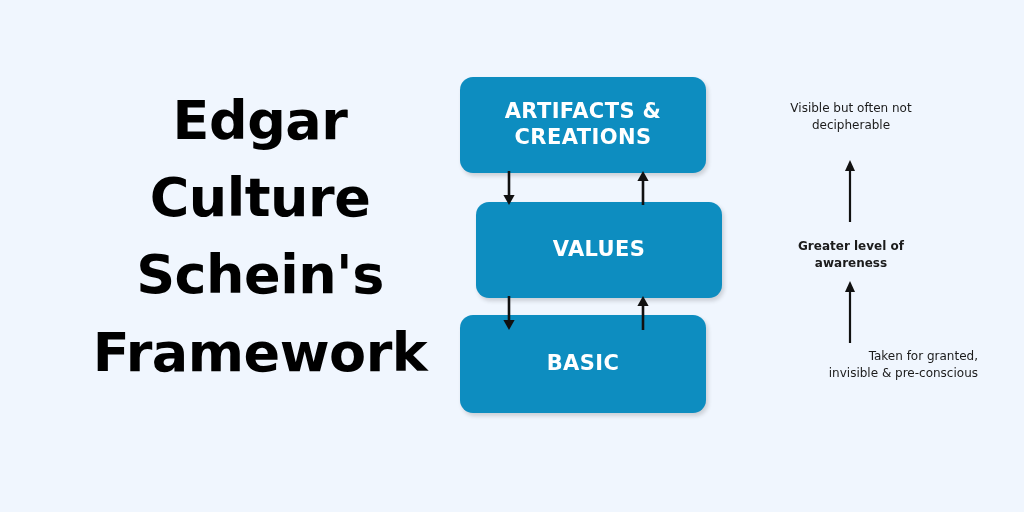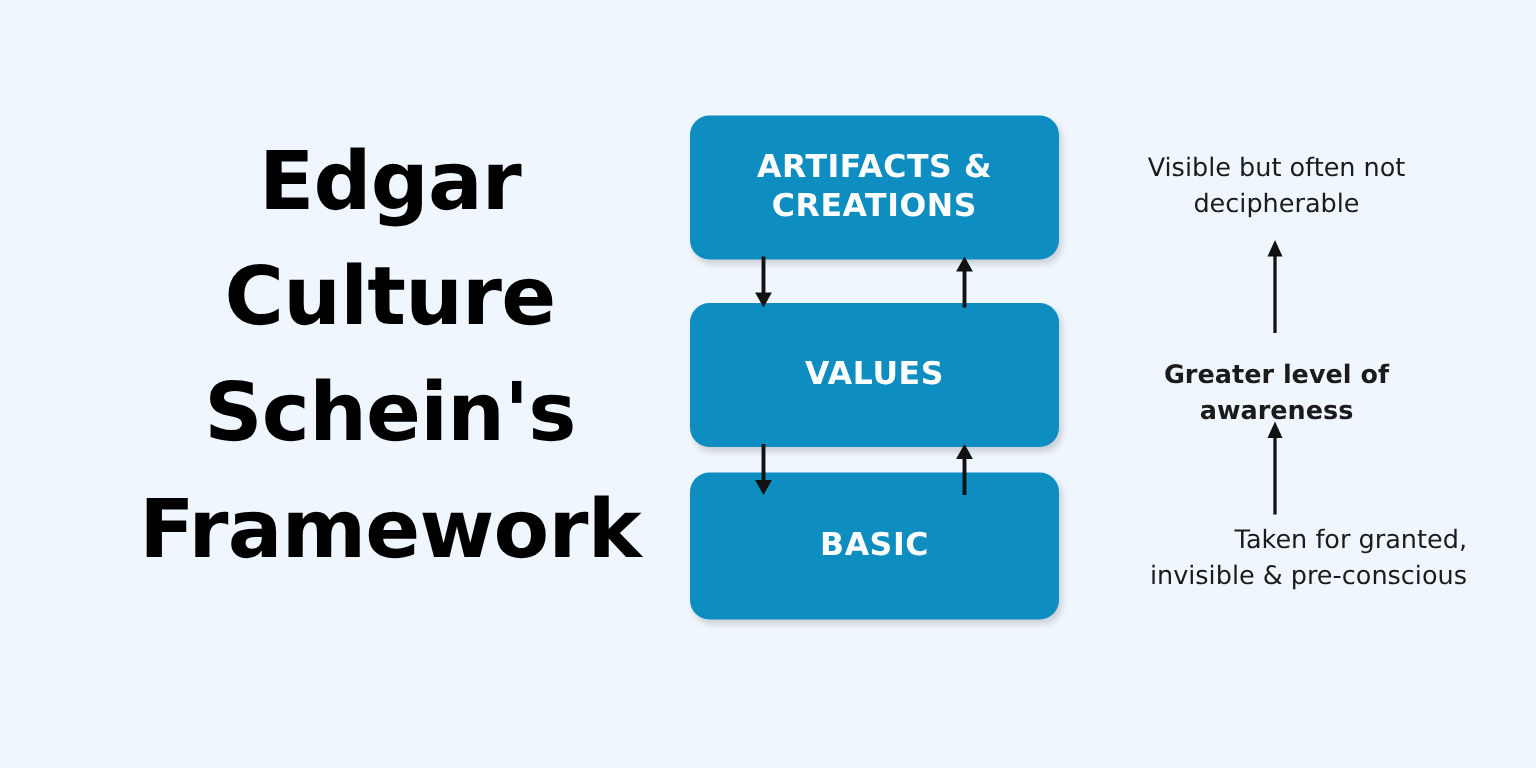--- a/index.html
+++ b/index.html
@@ -50,21 +50,21 @@
     text-align: center;
     color: #ffffff;
     font-family: "DejaVu Sans", sans-serif;
     font-weight: bold;
     font-size: 21px;
     line-height: 1.22;
     letter-spacing: 0.4px;
   }
   .box-label { display: block; padding: 0 8px; text-align: center; }
   #box-artifacts { top: 77px;  height: 96px; }
-  #box-values    { top: 202px; height: 96px; }
+  #box-values    { top: 202px; height: 96px; margin-left: 16px; }
   #box-basic     { top: 315px; height: 98px; }
 
   
   .arrow {
     position: absolute;
     width: 22px;
   }
   .arrow svg { display: block; overflow: visible; }
   #arrow-artifacts-to-values   { left: 498px; top: 171px; height: 34px; }
   #arrow-values-to-artifacts   { left: 632px; top: 171px; height: 34px; }
@@ -73,21 +73,21 @@
 
   
   .note {
     position: absolute;
     left: 724px;
     width: 254px;
     text-align: center;
     color: #1b1b1b;
     font-family: "DejaVu Sans", sans-serif;
     font-weight: normal;
-    font-size: 17px;
+    font-size: 12px;
     line-height: 1.42;
   }
   #note-artifacts { top: 100px; }
   #note-values    { top: 238px; font-weight: bold; }
   #note-basic     { top: 348px; text-align: right; }
   .note-line { display: block; white-space: nowrap; }
 
   .note-arrow {
     position: absolute;
     left: 839px;

